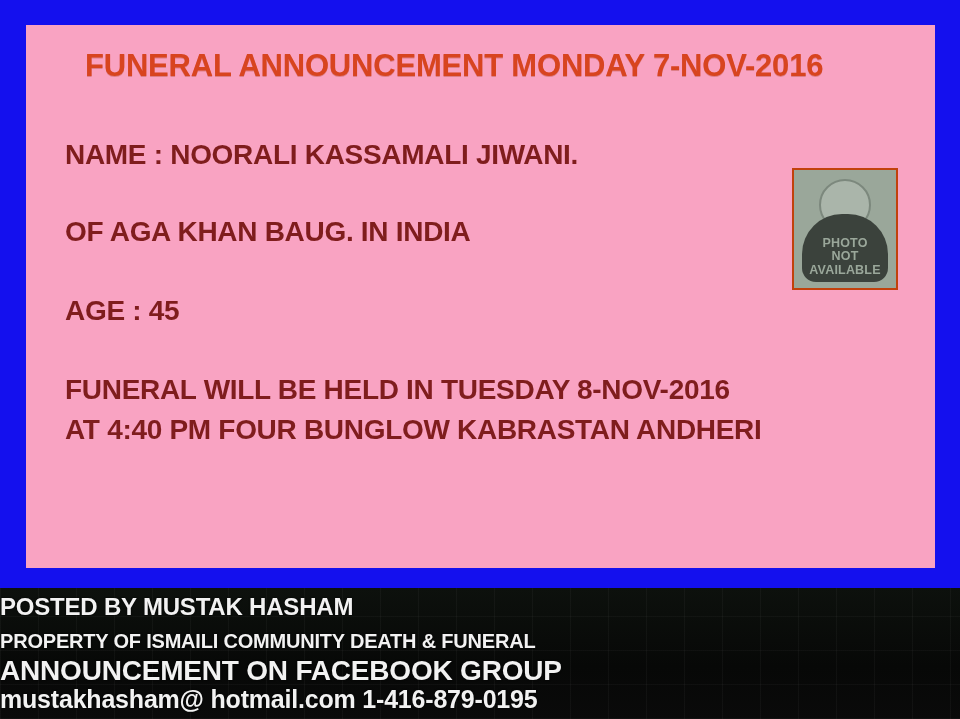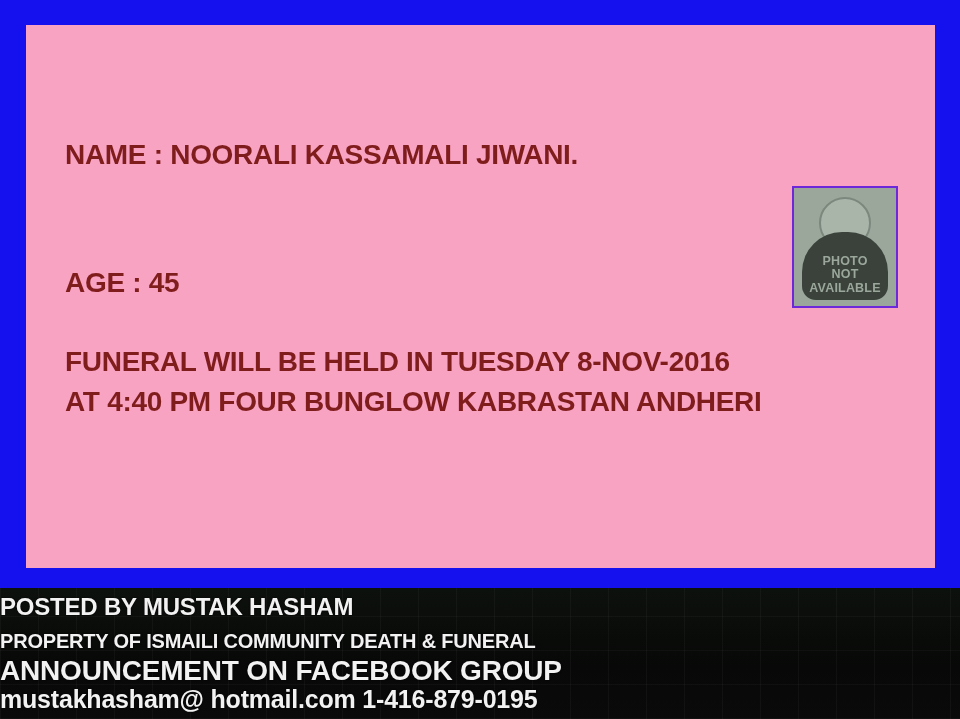--- a/index.html
+++ b/index.html
@@ -76,25 +76,25 @@
   }
 
   .gap-lg { height: 49px; }
   .gap-md { height: 51px; }
   .gap-sm { height: 12px; }
 
   
   .photo-box {
     position: absolute;
     left: 766px;
-    top: 161px;
+    top: 143px;
     width: 106px;
     height: 122px;
     background: #9aa79a;
-    border: 2px solid #6d28d9;
+    border: 2px solid #c2410c;
     box-sizing: border-box;
     overflow: hidden;
   }
   .photo-head {
     position: absolute;
     left: 50%;
     top: 9px;
     transform: translateX(-50%);
     width: 52px;
     height: 52px;
@@ -160,24 +160,26 @@
   .f4 { font-size: 25px; line-height: 1.08; }
 </style>
 </head>
 <body>
 
 <div id="poster">
 
   <div class="card-frame">
     <div class="card-inner">
 
+      <div class="announce-header">FUNERAL ANNOUNCEMENT MONDAY 7-NOV-2016</div>
 
       <div class="body-text">
         <div class="line">NAME : NOORALI KASSAMALI JIWANI.</div>
         <div class="gap-lg"></div>
+        <div class="line">OF AGA KHAN BAUG. IN INDIA</div>
         <div class="gap-md"></div>
         <div class="line">AGE : 45</div>
         <div class="gap-md"></div>
         <div class="line">FUNERAL WILL BE HELD IN TUESDAY 8-NOV-2016</div>
         <div class="gap-sm"></div>
         <div class="line">AT 4:40 PM FOUR BUNGLOW KABRASTAN ANDHERI</div>
       </div>
 
       <div class="photo-box">
         <div class="photo-head"></div>

